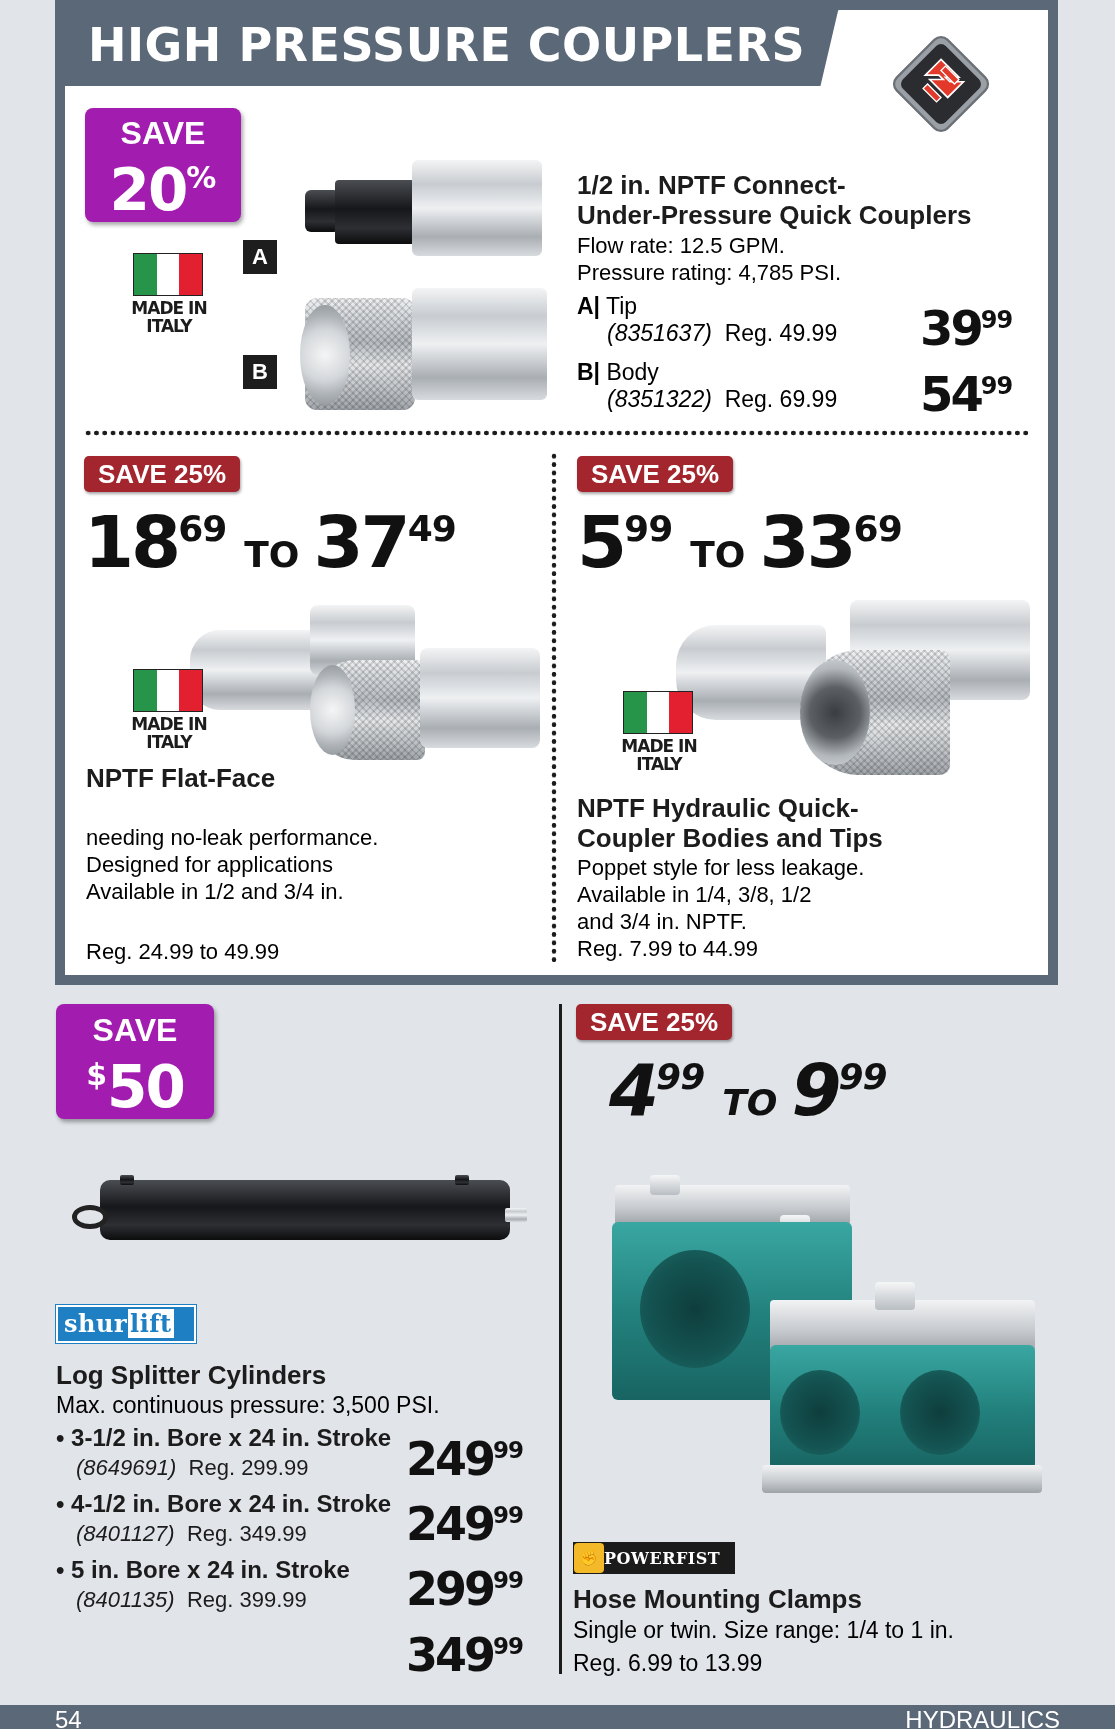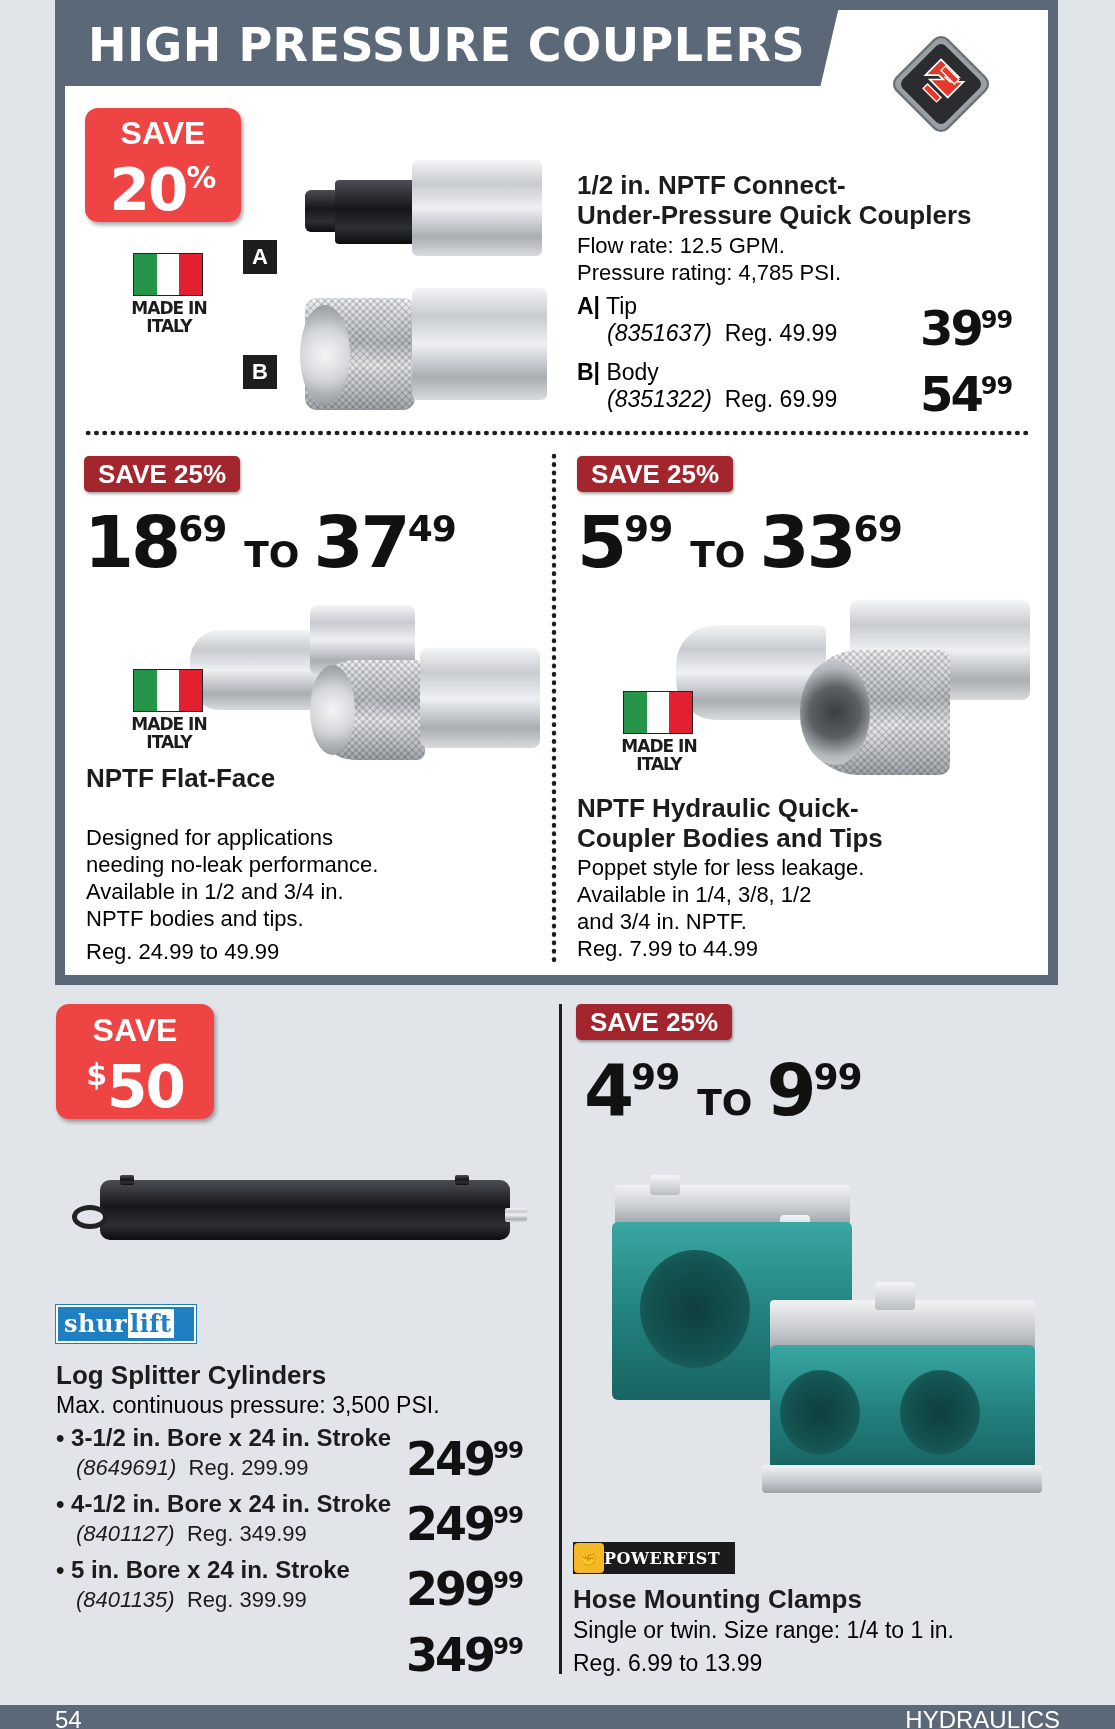--- a/index.html
+++ b/index.html
@@ -30,22 +30,22 @@
     background: #ffffff;
     clip-path: polygon(8% 0, 100% 0, 100% 100%, 0 100%, 0 65%);
     border-radius: 20px 0 0 0;
   }
   .brand-logo {
     position: absolute; left: 885px; top: 28px; width: 112px; height: 112px;
   }
 
   
   .badge-big {
-    position: absolute; background: #ef4444; color: #fff;
-    border-radius: 13px; box-shadow: 2px 3px 4px rgba(0,0,0,0.35);
+    position: absolute; background: #a21caf; color: #fff;
+    border-radius: 8px; box-shadow: 2px 3px 4px rgba(0,0,0,0.35);
     text-align: center; font-weight: bold;
   }
   .badge-big .l1 { font-size: 32px; line-height: 32px; display: block; }
   .badge-big .l2 { font-size: 58px; line-height: 58px; display: block; font-family: "DejaVu Sans", sans-serif; letter-spacing: -2px; }
   .badge-big .l2 sup { font-size: 30px; vertical-align: 22px; letter-spacing: 0; }
   .badge-small {
     position: absolute; background: #a3262e; color: #fff;
     border-radius: 5px; box-shadow: 1px 2px 3px rgba(0,0,0,0.35);
     font-weight: bold; font-size: 26px; line-height: 36px;
     padding: 0 14px; height: 36px;
@@ -248,24 +248,23 @@
       <span class="white"></span>
       <span class="red"></span>
     </div>
   <div class="made"><span>MADE IN</span><br><span>ITALY</span></div>
 </div>
 
 <div class="prod-title" style="left:86px; top:763px;">
   <div>NPTF Flat-Face</div>
 </div>
 <div class="prod-desc" style="left:86px; top:824px;">
+  <div>needing no-leak performance.</div>
   <div>Designed for applications</div>
-  <div>needing no-leak performance.</div>
   <div>Available in 1/2 and 3/4 in.</div>
-  <div>NPTF bodies and tips.</div>
 </div>
 <div class="prod-desc" style="left:86px; top:938px;">Reg. 24.99 to 49.99</div>
 
 <div class="badge-small" style="left:577px; top:456px;">SAVE 25%</div>
 <div class="price" style="left:577px; top:500px; font-size:72px;"><span>5</span><span class="cents">99</span><span class="to">TO</span><span>33</span><span class="cents">69</span></div>
 
 <div>
   <div class="metal" style="left:676px; top:625px; width:150px; height:95px; border-radius:40px 8px 8px 40px;"></div>
   <div class="metal" style="left:850px; top:600px; width:180px; height:100px;"></div>
   <div class="knurl" style="left:800px; top:650px; width:150px; height:125px; border-radius:60px 10px 10px 60px;"></div>
@@ -326,21 +325,21 @@
     <div class="b-sku"><span class="sku">(8401135)</span>&nbsp; <span>Reg. 399.99</span></div>
   </div>
 </div>
 
 <div class="price" style="left:406px; top:1432px; font-size:46px;"><span>249</span><span class="cents">99</span></div>
 <div class="price" style="left:406px; top:1497px; font-size:46px;"><span>249</span><span class="cents">99</span></div>
 <div class="price" style="left:406px; top:1562px; font-size:46px;"><span>299</span><span class="cents">99</span></div>
 <div class="price" style="left:406px; top:1628px; font-size:46px;"><span>349</span><span class="cents">99</span></div>
 
 <div class="badge-small" style="left:576px; top:1004px;">SAVE 25%</div>
-<div class="price" style="left:584px; top:1048px; font-size:72px;"><span>4</span><span class="cents">99</span><span class="to">TO</span><span>9</span><span class="cents">99</span></div>
+<div class="price" style="left:609px; top:1048px; font-size:72px;font-style:italic;"><span>4</span><span class="cents">99</span><span class="to">TO</span><span>9</span><span class="cents">99</span></div>
 
 <div>
 
   <div class="plate" style="left:615px; top:1185px; width:235px; height:40px;"></div>
   <div class="bolt" style="left:650px; top:1175px; width:30px; height:20px;"></div>
   <div class="bolt" style="left:780px; top:1215px; width:30px; height:20px;"></div>
   <div class="teal" style="left:612px; top:1222px; width:240px; height:178px;"></div>
   <div class="hole" style="left:640px; top:1250px; width:110px; height:118px;"></div>
 
   <div class="plate" style="left:770px; top:1300px; width:265px; height:52px;"></div>

